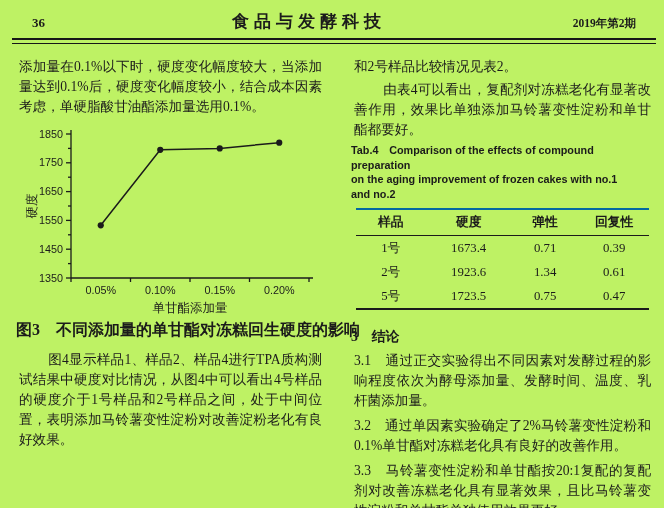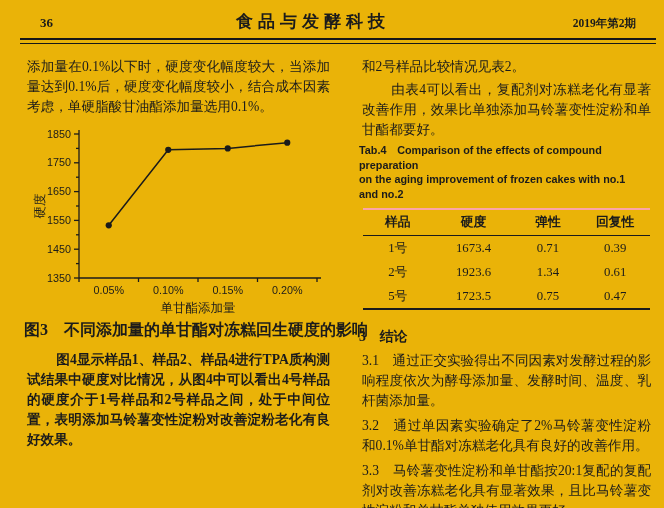--- a/index.html
+++ b/index.html
@@ -1,21 +1,21 @@
 <!DOCTYPE html>
 <html><head>
 <meta charset="utf-8">
 <style>
   html,body{margin:0;padding:0;}
   body{background:#fbfaf6;}
   .page{
     width:664px;height:508px;box-sizing:border-box;position:relative;overflow:hidden;
-    background:#eab308;color:#1b1b1b;
+    background:#bef264;color:#1b1b1b;
     font-family:"Liberation Serif","DejaVu Serif",serif;
-    padding:8px 8px 0 20px;
+    padding:8px 8px 0 12px;
   }
   
   .hdr{display:flex;align-items:baseline;justify-content:space-between;padding:2px 20px 5px 20px;}
   .hdr .pn{font-size:13px;font-weight:700;}
   .hdr .jt{font-size:17px;font-weight:700;letter-spacing:5px;}
   .hdr .iss{font-size:11.5px;font-weight:700;}
   .rule{height:3px;border-top:2px solid #171717;border-bottom:1px solid #171717;margin:0 0 0 0;}
   
   .cols{display:flex;gap:26px;padding:10px 2px 0 4px;}
   .col{width:309px;}
@@ -23,27 +23,27 @@
   .indent{text-indent:2.15em;}
   
   .chart{display:block;margin:3px auto 0 auto;}
   .chart .ax{stroke:#1b1b1b;stroke-width:1.3;fill:none;}
   .chart text{fill:#1b1b1b;}
   .chart .tick{font:10.8px "Liberation Sans","DejaVu Sans",sans-serif;}
   .chart .axlabel{font:12.5px "Liberation Serif","DejaVu Serif",serif;}
   .figcap-zh{font-size:16px;font-weight:700;text-align:left;margin-top:4px;white-space:nowrap;}
   .figcap-en{font-family:"Liberation Sans","DejaVu Sans",sans-serif;font-size:11px;font-weight:700;
              text-align:center;line-height:14.5px;margin-top:1px;}
-  .p-after-fig{margin-top:9px;font-weight:bold;}
+  .p-after-fig{margin-top:9px;}
   
   .tabcap-zh{font-size:11.8px;font-weight:700;text-align:center;margin-top:13px;white-space:nowrap;}
   .tabcap-en{font-family:"Liberation Sans","DejaVu Sans",sans-serif;font-size:10.8px;font-weight:700;
              line-height:14.5px;margin-top:2px;}
   table.t4{width:97%;margin:7px auto 0 auto;border-collapse:collapse;
-           border-top:2px solid #fca5a5;border-bottom:2px solid #1b1b1b;font-size:12.8px;}
+           border-top:2px solid #0369a1;border-bottom:2px solid #1b1b1b;font-size:12.8px;}
   .t4 th{border-bottom:1.2px solid #1b1b1b;font-weight:700;padding:4px 0;text-align:center;}
   .t4 td{padding:3.5px 0;text-align:center;}
   .t4 .c1{width:24%;}.t4 .c2{width:29%;}.t4 .c3{width:23%;}.t4 .c4{width:24%;}
   
   .sec-h{font-size:13.8px;font-weight:700;margin-top:18px;}
   .sec-p{margin-top:5px;}
 </style>
 </head>
 <body>
 

